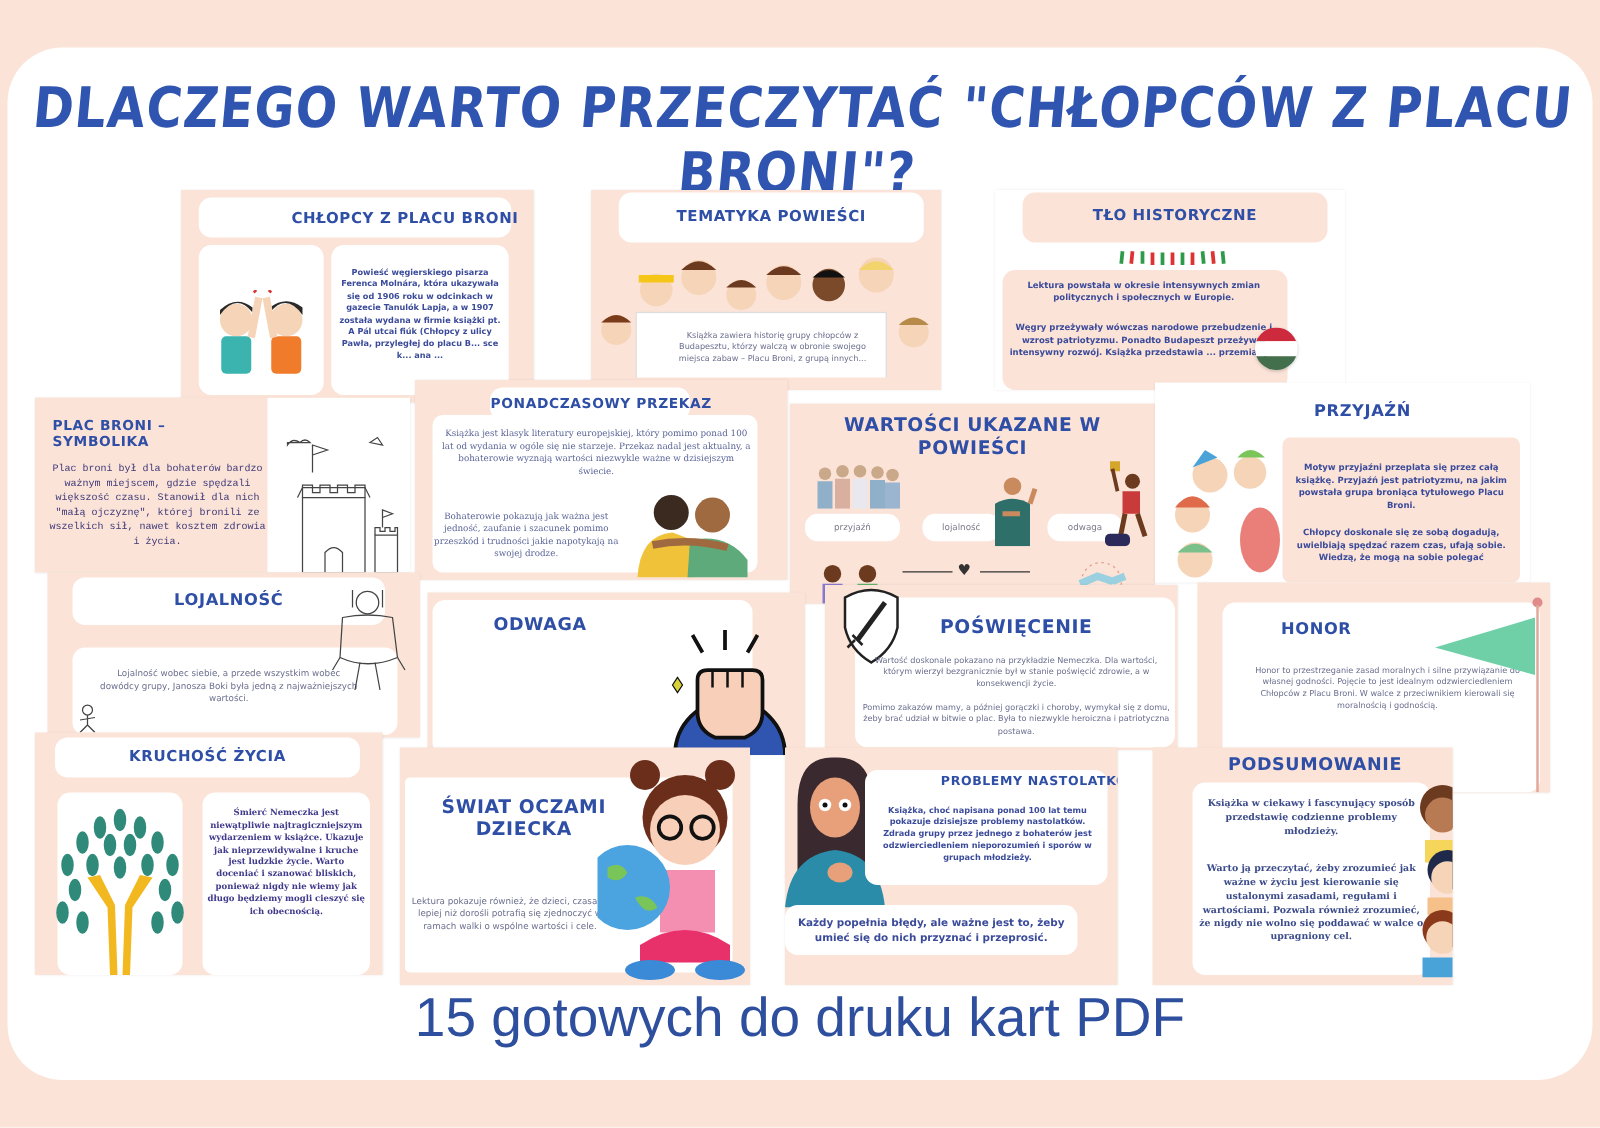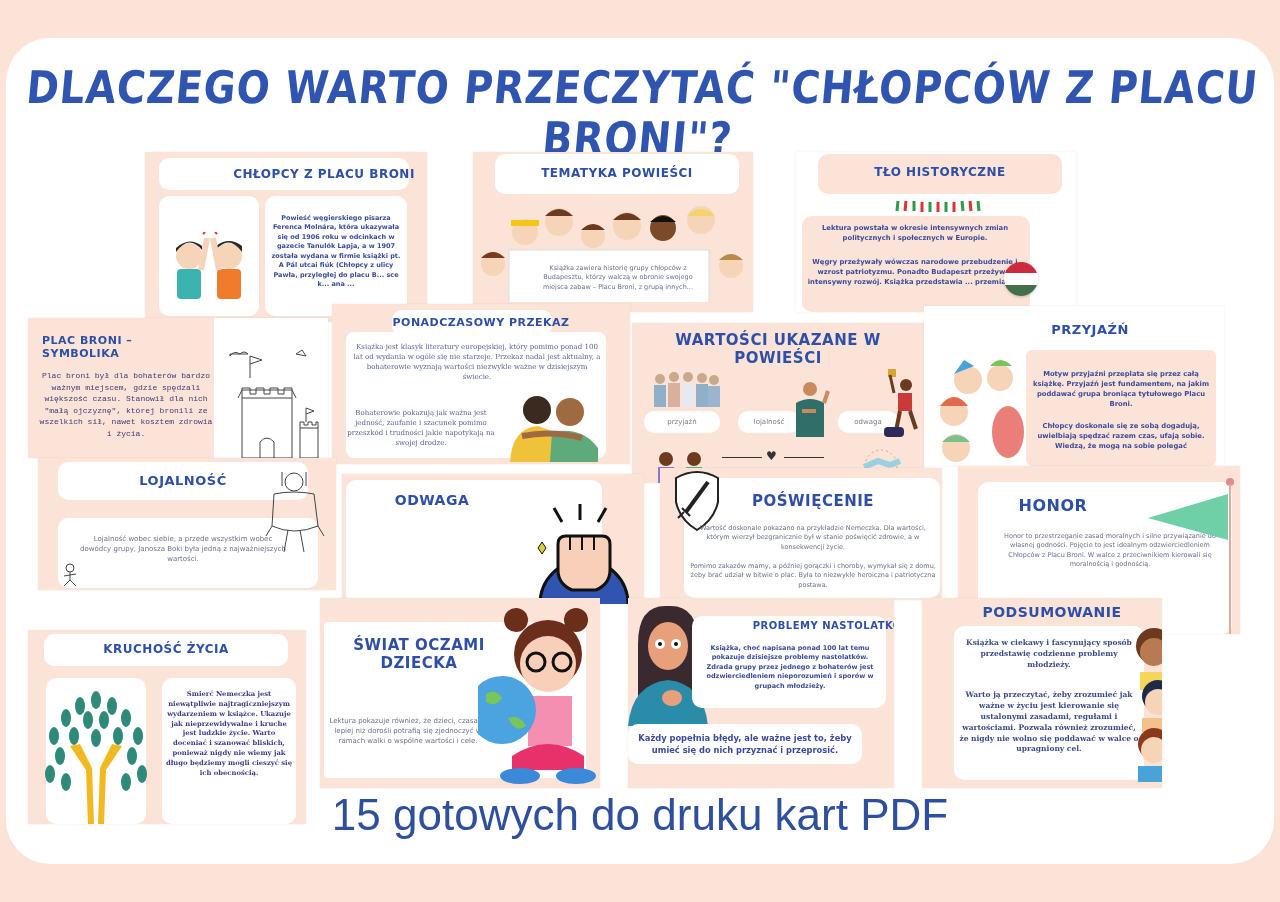--- a/index.html
+++ b/index.html
@@ -208,21 +208,21 @@
         <circle cx="66" cy="22" r="13" fill="#f6d4b8"></circle>
         <path d="M56 10 q10 -12 22 0z" fill="#79c55a"></path>
         <circle cx="20" cy="56" r="14" fill="#f6d4b8"></circle>
         <path d="M6 50 q14 -18 28 0z" fill="#e06b4a"></path>
         <circle cx="22" cy="92" r="14" fill="#f6d4b8"></circle>
         <path d="M8 86 q14 -14 28 0z" fill="#7bc08a"></path>
         <ellipse cx="74" cy="76" rx="16" ry="26" fill="#e8706a" opacity=".9"></ellipse>
       </svg>
   </div>
   <div style="position:absolute;left:102px;top:44px;width:190px;height:116px;background:#fbe3d8;border-radius:6px;"></div>
-  <div class="ctext bold" style="left:106px;top:64px;width:182px;font-size:6.8px;">Motyw przyjaźni przeplata się przez całą książkę. Przyjaźń jest fundamentem, na jakim poddawać grupa broniąca tytułowego Placu Broni.</div>
+  <div class="ctext bold" style="left:106px;top:64px;width:182px;font-size:6.8px;">Motyw przyjaźni przeplata się przez całą książkę. Przyjaźń jest patriotyzmu, na jakim powstała grupa broniąca tytułowego Placu Broni.</div>
   <div class="ctext bold" style="left:106px;top:116px;width:182px;font-size:6.8px;">Chłopcy doskonale się ze sobą dogadują, uwielbiają spędzać razem czas, ufają sobie. Wiedzą, że mogą na sobie polegać</div>
 </div>
 
 <div class="card" style="left:38px;top:458px;width:298px;height:132px;">
   <div class="pill" style="left:20px;top:4px;width:250px;height:38px;"></div>
   <div class="ctitle" style="left:20px;top:15px;width:250px;font-size:13px;">LOJALNOŚĆ</div>
   <div class="pill" style="left:20px;top:60px;width:260px;height:70px;"></div>
   <div class="ctext muted" style="left:40px;top:76px;width:210px;font-size:7px;">Lojalność wobec siebie, a przede wszystkim wobec dowódcy grupy, Janosza Boki była jedną z najważniejszych wartości.</div>
   <div style="position:absolute;left:222px;top:12px;width:70px;height:84px;">
     <svg width="70" height="84" viewBox="0 0 70 84" fill="none" stroke="#444" stroke-width="1">
@@ -264,32 +264,32 @@
         <path d="M12 40 l8 8 M8 50 l6 -6"></path>
       </svg>
   </div>
   <div class="ctitle" style="left:60px;top:24px;width:186px;font-size:15px;">POŚWIĘCENIE</div>
   <div class="ctext muted" style="left:30px;top:56px;width:246px;font-size:6.5px;">Wartość doskonale pokazano na przykładzie Nemeczka. Dla wartości, którym wierzył bezgranicznie był w stanie poświęcić zdrowie, a w konsekwencji życie.</div>
   <div class="ctext muted" style="left:30px;top:94px;width:246px;font-size:6.5px;">Pomimo zakazów mamy, a później gorączki i choroby, wymykał się z domu, żeby brać udział w bitwie o plac. Była to niezwykle heroiczna i patriotyczna postawa.</div>
 </div>
 
 <div class="card" style="left:958px;top:466px;width:282px;height:168px;">
   <div class="pill" style="left:20px;top:16px;width:254px;height:152px;"></div>
-  <div class="ctitle" style="left:40px;top:30px;width:110px;font-size:16px;">HONOR</div>
+  <div class="ctitle" style="left:40px;top:30px;width:110px;font-size:13px;">HONOR</div>
   <div class="ctext muted" style="left:36px;top:66px;width:232px;font-size:6.5px;">Honor to przestrzeganie zasad moralnych i silne przywiązanie do własnej godności. Pojęcie to jest idealnym odzwierciedleniem Chłopców z Placu Broni. W walce z przeciwnikiem kierowali się moralnością i godnością.</div>
   <div style="position:absolute;left:180px;top:4px;width:100px;height:164px;">
     <svg width="100" height="164" viewBox="0 0 100 164">
         <circle cx="92" cy="12" r="4" fill="#e08a8a"></circle>
         <path d="M92 14 V164" stroke="#e2a89a" stroke-width="2"></path>
         <path d="M90 24 L10 48 L90 70z" fill="#6fcfa6"></path>
       </svg>
   </div>
 </div>
 
-<div class="card" style="left:28px;top:586px;width:278px;height:194px;margin-top:44px;">
+<div class="card" style="left:28px;top:586px;width:278px;height:194px;">
   <div class="pill" style="left:16px;top:4px;width:244px;height:32px;"></div>
   <div class="ctitle" style="left:16px;top:12px;width:244px;font-size:12px;">KRUCHOŚĆ ŻYCIA</div>
   <div class="pill" style="left:18px;top:48px;width:100px;height:146px;"></div>
   <div style="position:absolute;left:12px;top:56px;width:112px;height:138px;">
     <svg width="112" height="138" viewBox="0 0 112 138">
         <g fill="#2f8a7a">
           <ellipse cx="56" cy="14" rx="5" ry="9"></ellipse>
           <ellipse cx="40" cy="20" rx="5" ry="9"></ellipse>
           <ellipse cx="72" cy="20" rx="5" ry="9"></ellipse>
           <ellipse cx="26" cy="32" rx="5" ry="9"></ellipse>

